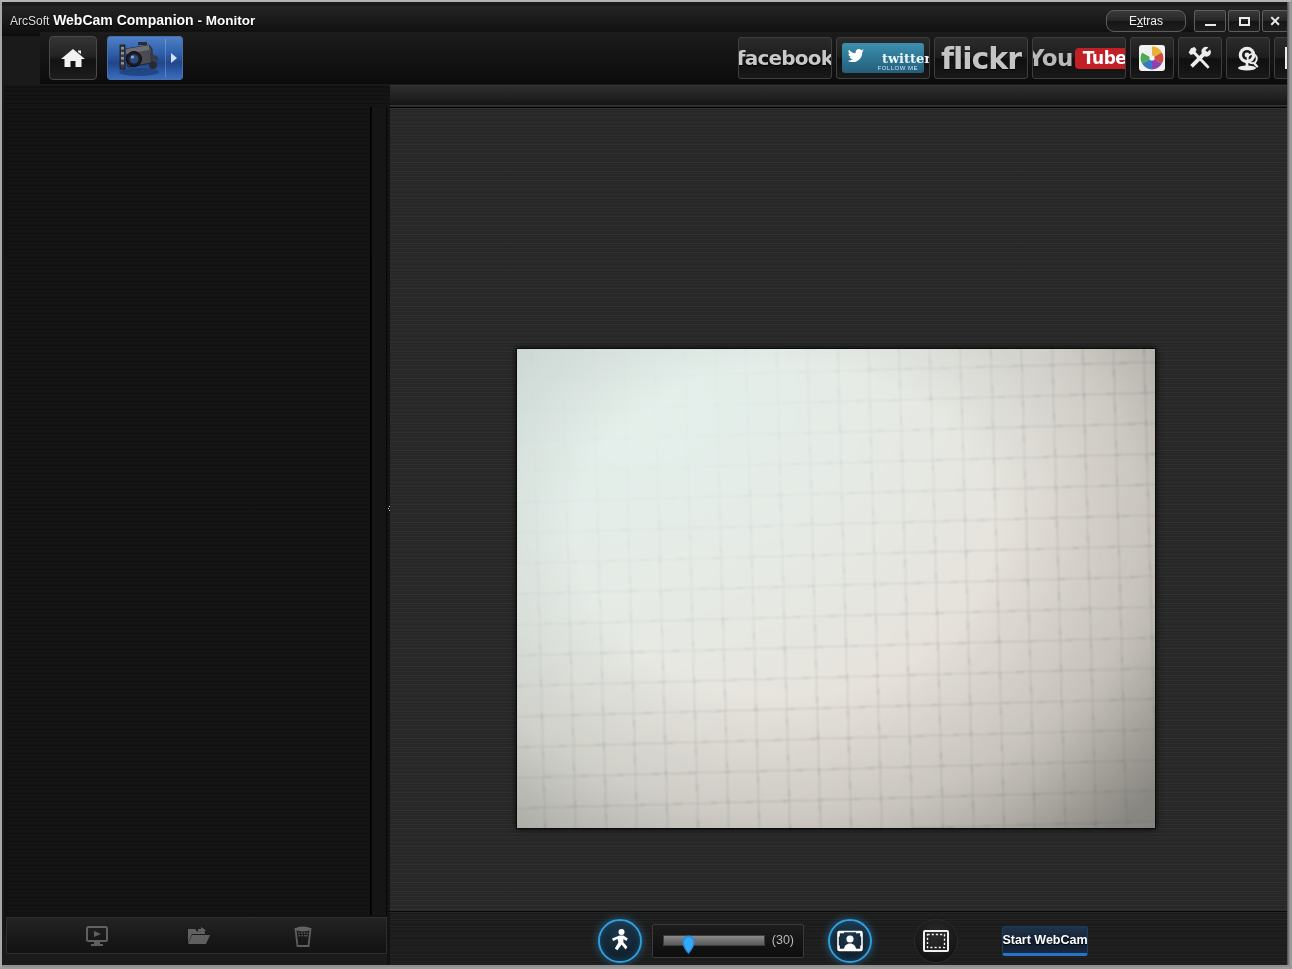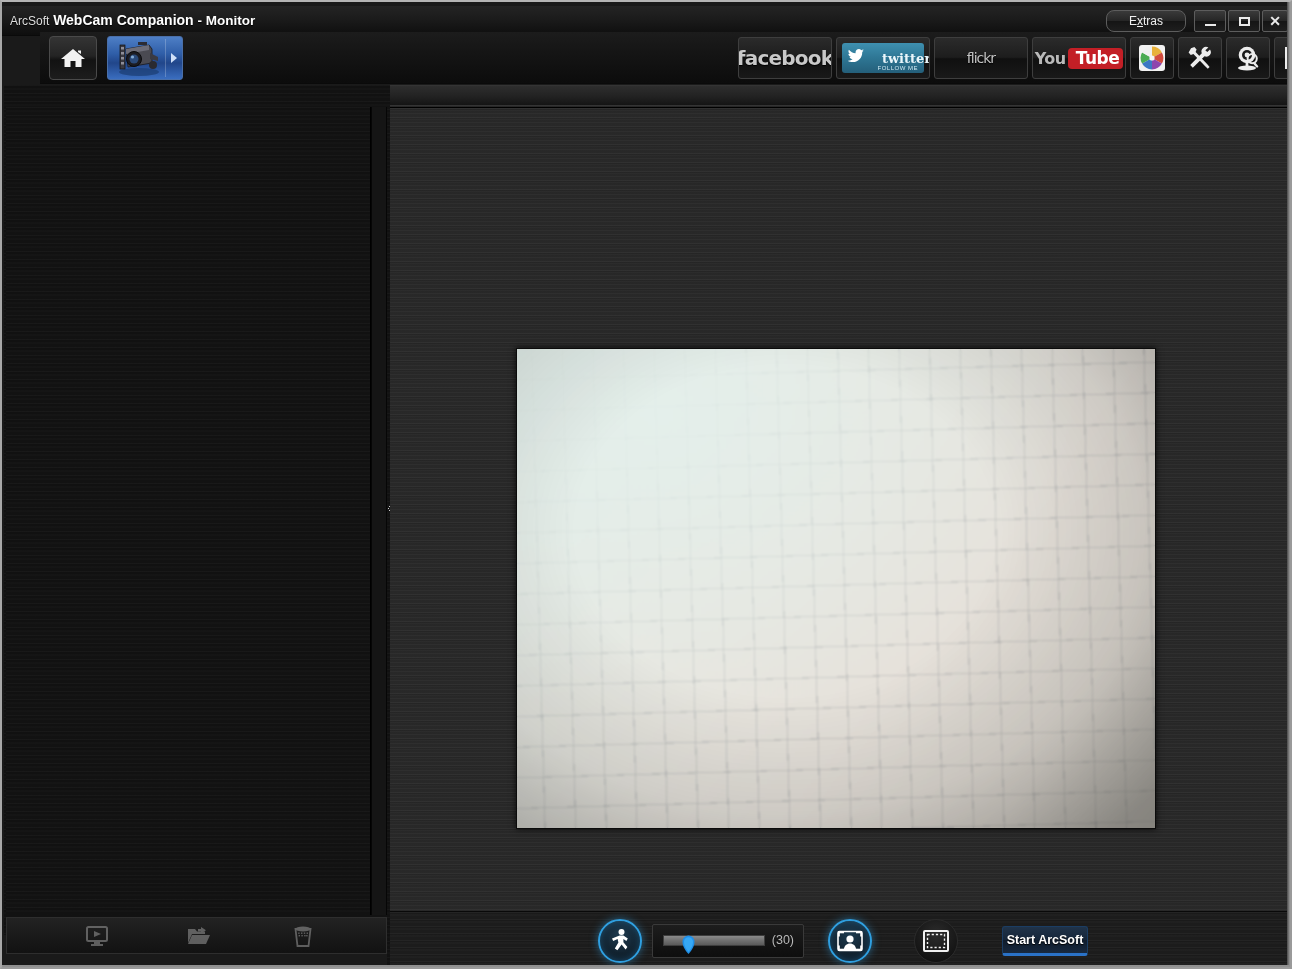--- a/index.html
+++ b/index.html
@@ -182,27 +182,27 @@
     font-family: "DejaVu Serif", serif;
     font-size: 13px; font-weight: bold; color: #eaf6fb;
     margin-left: 14px; line-height: 1;
   }
   .tw-sub {
     position: absolute; right: 6px; bottom: 2px;
     font-size: 6px; color: #cfe9f3; letter-spacing: 0.5px;
   }
   .fl-text {
     font-family: "DejaVu Sans", sans-serif;
-    font-weight: normal; font-size: 14px; letter-spacing: -1px;
+    font-weight: bold; font-size: 30px; letter-spacing: -1px;
     color: #c4c4c4; text-shadow: 0 1px 1px #000;
   }
   .yt-wrap { display: flex; align-items: center; gap: 2px; }
   .yt-you {
     font-family: "DejaVu Sans", sans-serif;
-    font-weight: bold; font-size: 16px; color: #b9b9b9;
+    font-weight: bold; font-size: 23px; color: #b9b9b9;
     letter-spacing: -0.5px;
   }
   .yt-tube {
     font-family: "DejaVu Sans", sans-serif;
     font-weight: bold; font-size: 17px; color: #ffffff;
     background: #c31f26; border-radius: 4px;
     padding: 0 4px 1px 8px; letter-spacing: -0.5px;
   }
 
   
@@ -664,21 +664,21 @@
       </div>
 
       <div class="circ-btn" id="region-btn">
         <svg width="26" height="22" viewBox="0 0 26 22">
           <rect x="1" y="1" width="24" height="20" rx="1" fill="none" stroke="#f0f0f0" stroke-width="2"></rect>
           <rect x="4.5" y="4.5" width="17" height="13" fill="none" stroke="#f0f0f0" stroke-width="1.4" stroke-dasharray="2.2 2"></rect>
         </svg>
       </div>
 
       <div id="start-monitor">
-        <span>Start ArcSoft</span>
+        <span>Start WebCam</span>
       </div>
 
     </div>
   </div>
 
   <div id="right-edge"></div>
   <div id="bottom-edge"></div>
 
 </div>
 

